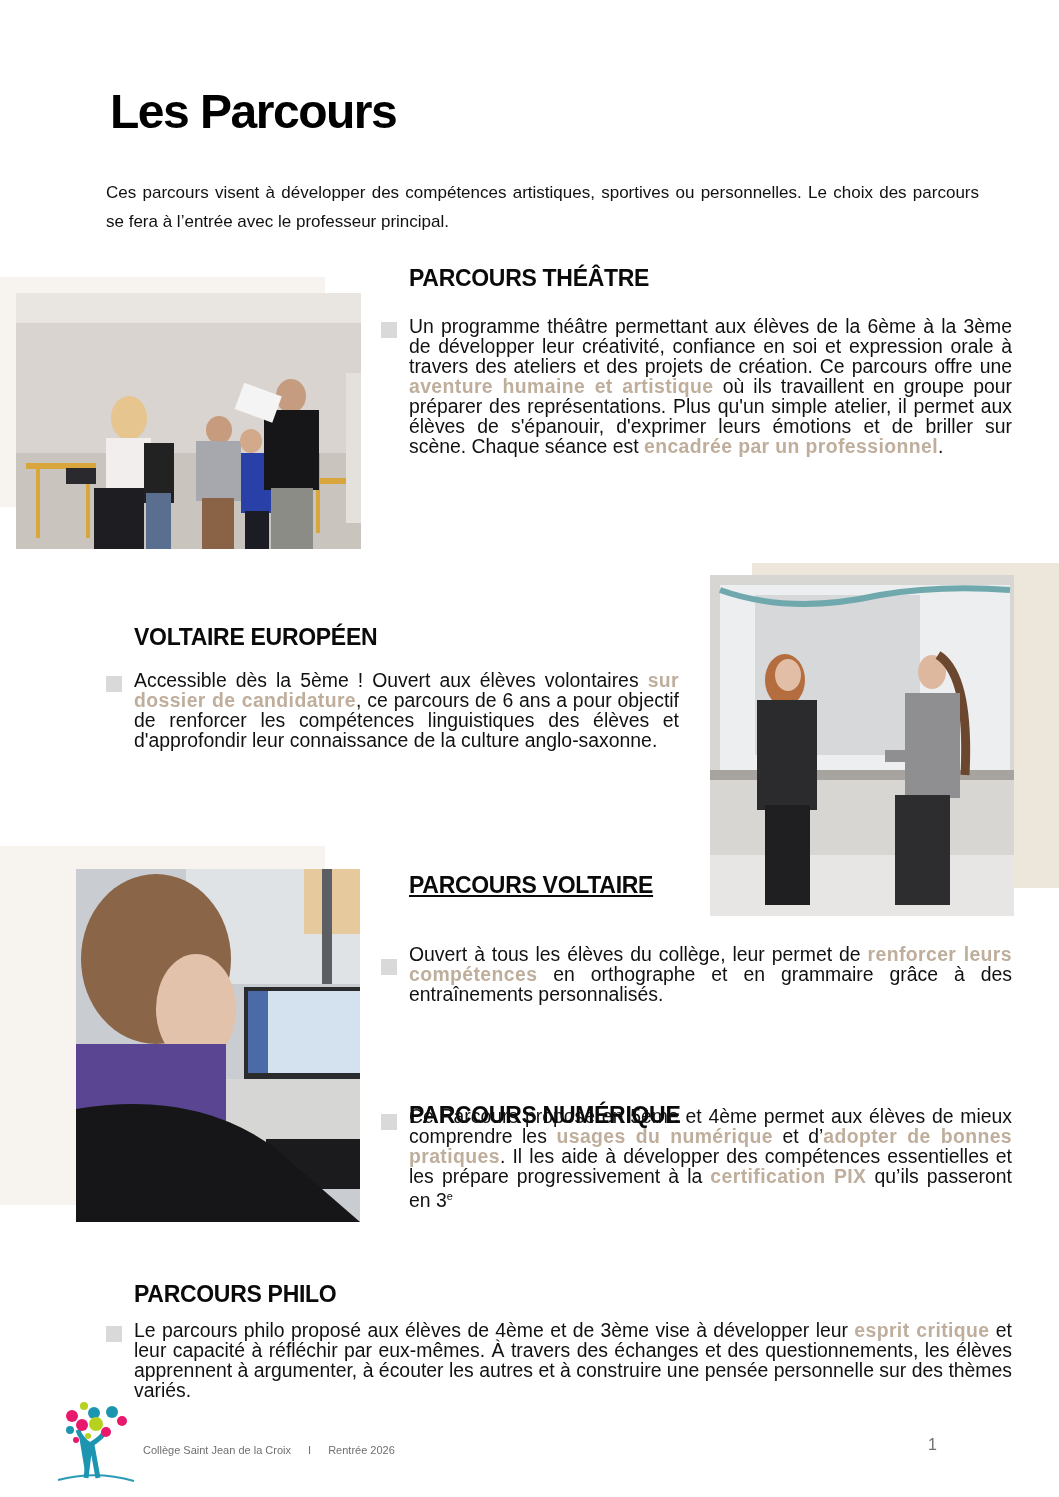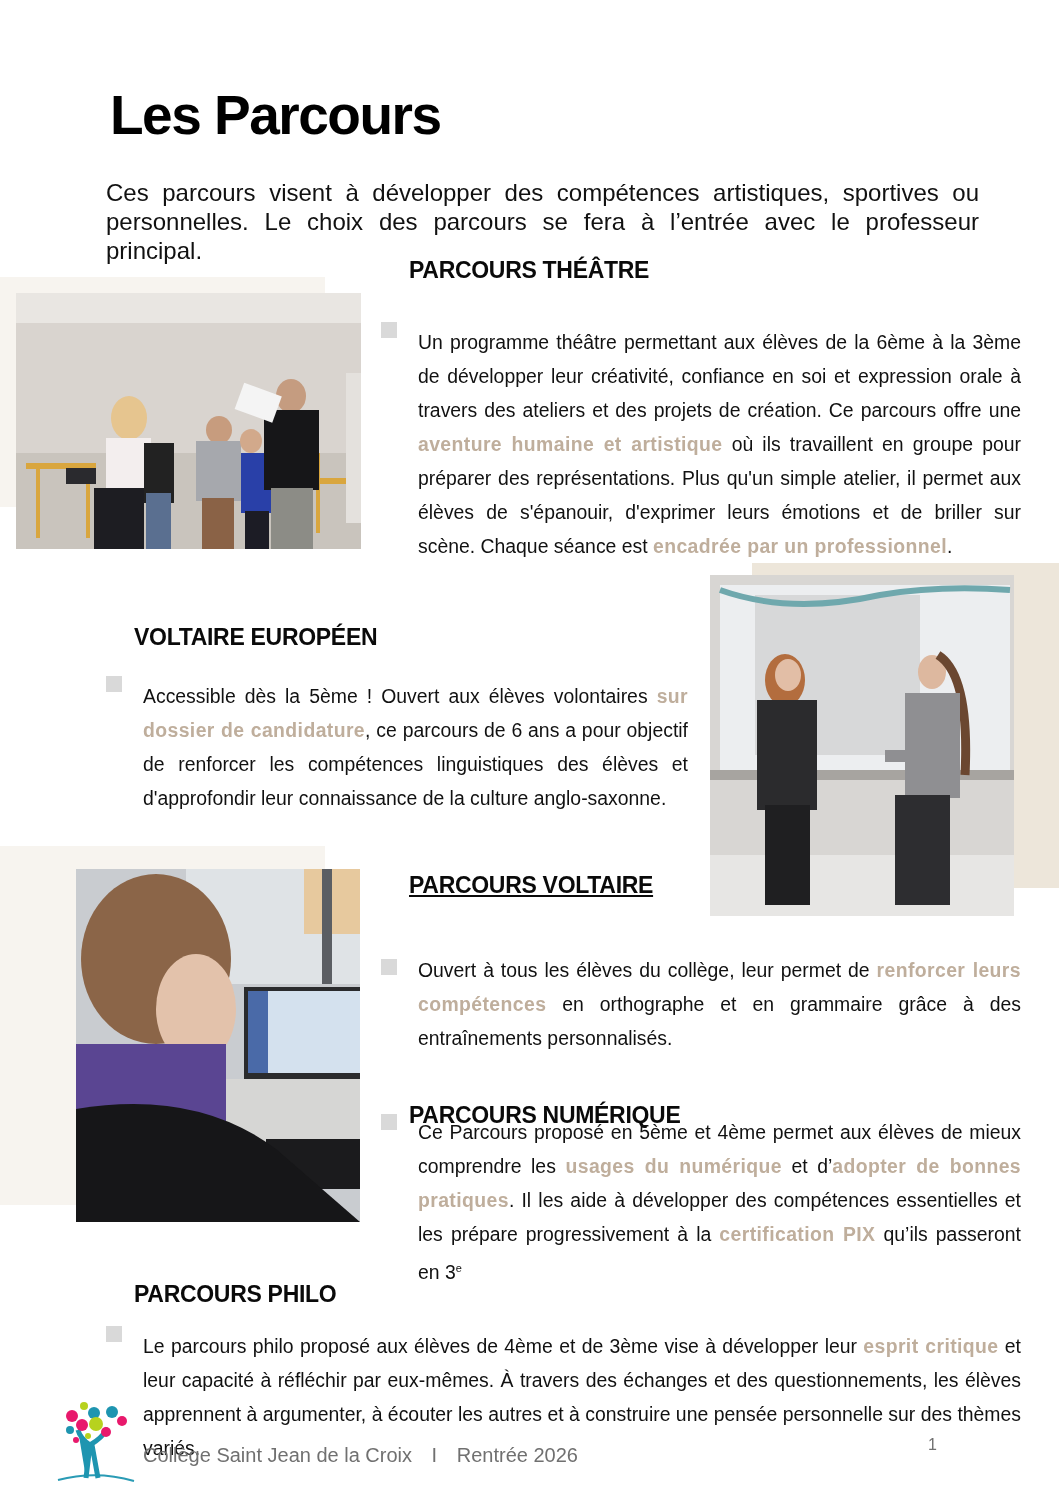--- a/index.html
+++ b/index.html
@@ -6,42 +6,42 @@
   body {
     width: 1059px; height: 1497px; position: relative; overflow: hidden;
     background: #ffffff; color: #111111;
     font-family: "Liberation Sans", "DejaVu Sans", sans-serif;
   }
   .abs { position: absolute; }
   .panel-light { background: #f7f4ef; }
   .panel-warm { background: #ede6da; }
   h1.title {
     position: absolute; left: 110px; top: 88px; margin: 0;
-    font-size: 55px; font-weight: 700; letter-spacing: -1.5px; color: #000;
+    font-size: 48px; font-weight: 700; letter-spacing: -1.5px; color: #000;
     line-height: 1;
   }
   .intro {
     position: absolute; left: 106px; top: 178px; width: 873px; margin: 0;
-    font-size: 24px; line-height: 29px; text-align: justify; text-align-last: left;
+    font-size: 17px; line-height: 29px; text-align: justify; text-align-last: left;
   }
   h2.sec {
     position: absolute; margin: 0; font-size: 23px; font-weight: 700; color: #0a0a0a;
     letter-spacing: -0.3px; line-height: 1;
   }
   .para {
-    position: absolute; margin: 9px; font-size: 19.4px; line-height: 34px;
+    position: absolute; margin: 0; font-size: 19.4px; line-height: 20px;
     text-align: justify; text-align-last: left; color: #111;
   }
   .hl { color: #bfae9c; font-weight: 700; letter-spacing: 0.4px; }
   .bullet {
     position: absolute; width: 16px; height: 16px; background: #d9d9d9;
   }
   .photo { position: absolute; overflow: hidden; }
   .footer-text {
-    position: absolute; left: 143px; top: 1444px; font-size: 20px; color: #707070;
+    position: absolute; left: 143px; top: 1444px; font-size: 11px; color: #707070;
   }
   .page-num { position: absolute; left: 928px; top: 1436px; font-size: 16px; color: #707070; }
   sup { font-size: 11px; }
 </style>
 </head>
 <body>
 
 <div class="abs panel-light" style="left:0;top:277px;width:325px;height:230px;"></div>
 <div class="abs panel-warm" style="left:752px;top:563px;width:307px;height:325px;"></div>
 <div class="abs panel-light" style="left:0;top:846px;width:325px;height:359px;"></div>
@@ -74,21 +74,21 @@
     <rect x="186" y="205" width="32" height="51" fill="#8a6246"></rect>
     <ellipse cx="235" cy="148" rx="11" ry="12" fill="#d2a98b"></ellipse>
     <rect x="225" y="160" width="32" height="60" fill="#2940a8"></rect>
     <rect x="229" y="218" width="24" height="38" fill="#1c1c25"></rect>
     <ellipse cx="275" cy="103" rx="15" ry="17" fill="#c59c80"></ellipse>
     <rect x="248" y="117" width="55" height="80" fill="#161618"></rect>
     <rect x="255" y="195" width="42" height="61" fill="#8c8c86"></rect>
     <rect x="222" y="95" width="40" height="28" fill="#f4f4f4" transform="rotate(20 240 110)"></rect>
   </svg>
 </div>
-<h2 class="sec" style="left:409px;top:259px;text-align:right;">PARCOURS THÉÂTRE</h2>
+<h2 class="sec" style="left:409px;top:267px;text-align:right;">PARCOURS THÉÂTRE</h2>
 <div class="bullet" style="left:381px;top:322px;"></div>
 <p class="para" style="left:409px;top:316px;width:603px;"><span>Un programme théâtre permettant aux élèves de la 6ème à la 3ème de développer leur créativité, confiance en soi et expression orale à travers des ateliers et des projets de création. Ce parcours offre une </span><span class="hl">aventure humaine et artistique</span><span> où ils travaillent en groupe pour préparer des représentations. Plus qu'un simple atelier, il permet aux élèves de s'épanouir, d'exprimer leurs émotions et de briller sur scène. Chaque séance est </span><span class="hl">encadrée par un professionnel</span><span>.</span></p>
 
 <h2 class="sec" style="left:134px;top:626px;">VOLTAIRE EUROPÉEN</h2>
 <div class="bullet" style="left:106px;top:676px;"></div>
 <p class="para" style="left:134px;top:670px;width:545px;"><span>Accessible dès la 5ème ! Ouvert aux élèves volontaires </span><span class="hl">sur dossier de candidature</span><span>, ce parcours de 6 ans a pour objectif de renforcer les compétences linguistiques des élèves et d'approfondir leur connaissance de la culture anglo-saxonne.</span></p>
 <div class="photo" style="left:710px;top:575px;width:304px;height:341px;">
   <svg width="304" height="341" viewBox="0 0 304 341">
     <rect width="304" height="341" fill="#d8d6d3"></rect>
     <rect x="10" y="10" width="290" height="190" fill="#eceef0"></rect>

